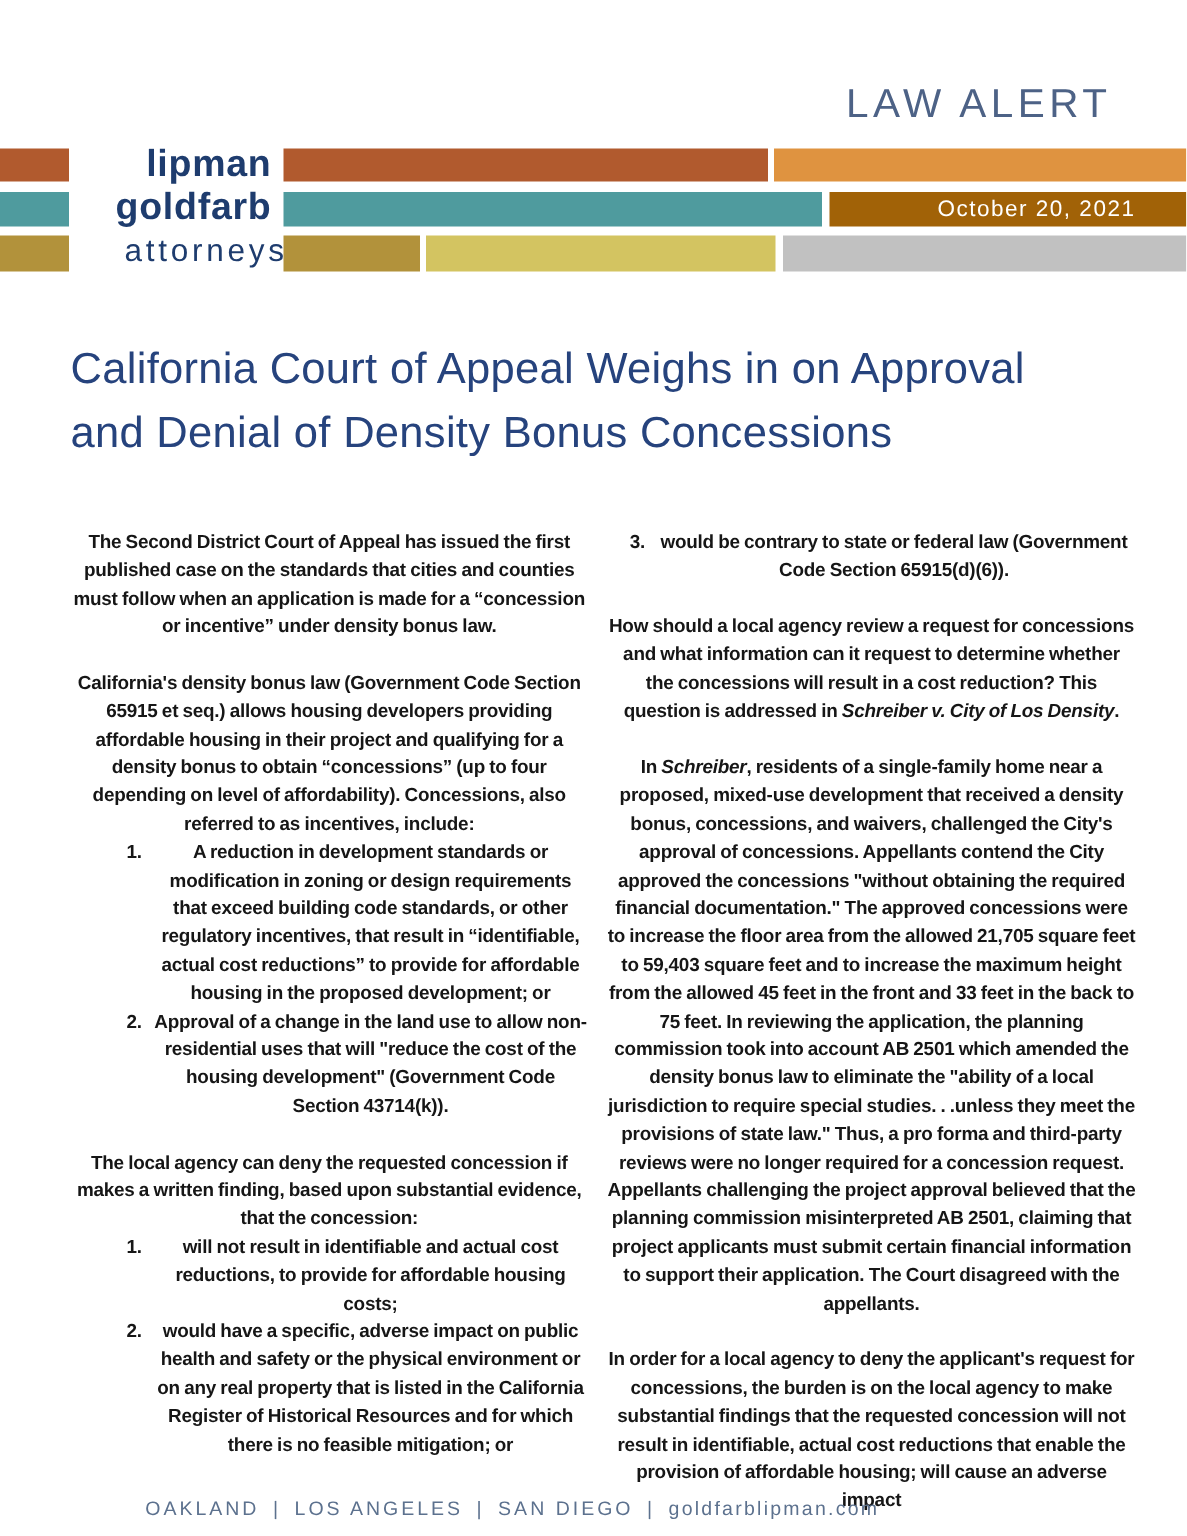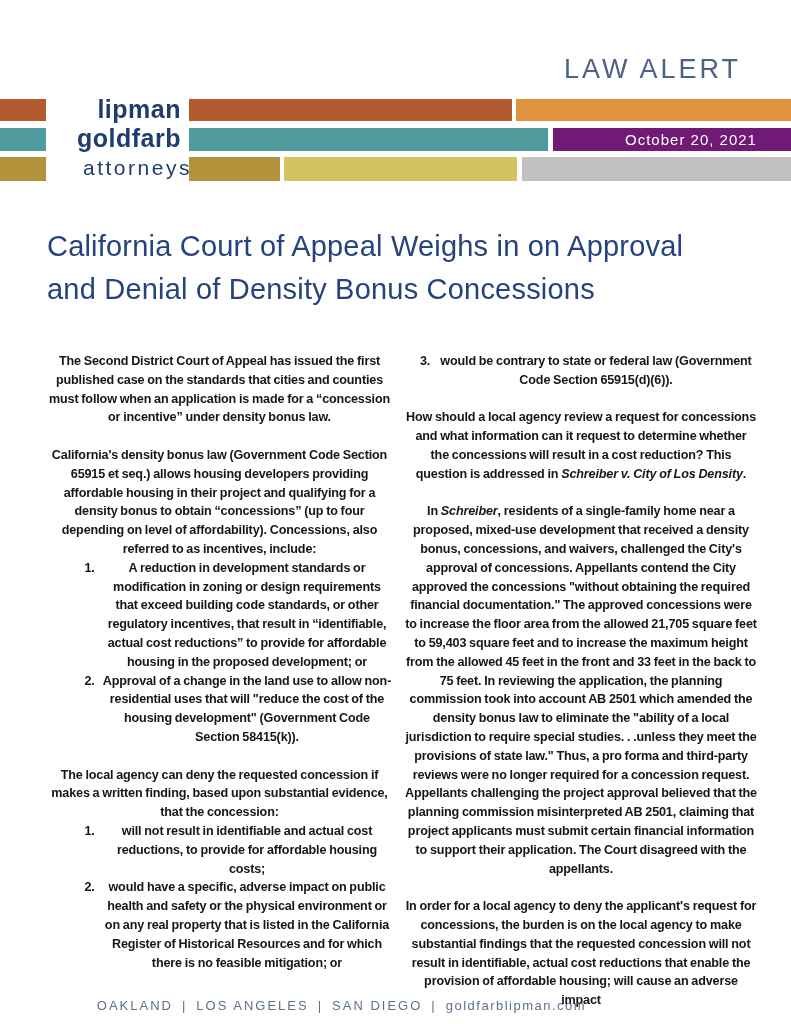--- a/index.html
+++ b/index.html
@@ -26,21 +26,21 @@
   }
 
   
   .bar { position: absolute; }
   .r1 { top: 55px;  height: 22px; }
   .r2 { top: 84px;  height: 23px; }
   .r3 { top: 113px; height: 24px; }
   .c-rust   { background: #b15a2e; }
   .c-orange { background: #df9340; }
   .c-teal   { background: #4f9b9e; }
-  .c-olive  { background: #701a75; }
+  .c-olive  { background: #a16207; }
   .c-gold   { background: #b2923b; }
   .c-yellow { background: #d3c461; }
   .c-gray   { background: #c1c1c1; }
 
   .date-label {
     display: block;
     width: 100%;
     height: 100%;
     line-height: 23px;
     text-align: center;
@@ -159,21 +159,21 @@
     <div class="col col-left">
       <p>The Second District Court of Appeal has issued the first published case on the standards that cities and counties must follow when an application is made for a “concession or incentive” under density bonus law.</p>
       <p class="tight">California's density bonus law (Government Code Section 65915 et seq.) allows housing developers providing affordable housing in their project and qualifying for a density bonus to obtain “concessions” (up to four depending on level of affordability). Concessions, also referred to as incentives, include:</p>
 
       <div class="li">
         <span class="num">1.</span>
         <span class="body">A reduction in development standards or modification in zoning or design requirements that exceed building code standards, or other regulatory incentives, that result in “identifiable, actual cost reductions” to provide for affordable housing in the proposed development; or</span>
       </div>
       <div class="li">
         <span class="num">2.</span>
-        <span class="body">Approval of a change in the land use to allow non-residential uses that will "reduce the cost of the housing development" (Government Code Section 58415(k)).</span>
+        <span class="body">Approval of a change in the land use to allow non-residential uses that will "reduce the cost of the housing development" (Government Code Section 43714(k)).</span>
       </div>
 
       <p class="tight after-list">The local agency can deny the requested concession if makes a written finding, based upon substantial evidence, that the concession:</p>
 
       <div class="li">
         <span class="num">1.</span>
         <span class="body">will not result in identifiable and actual cost reductions, to provide for affordable housing costs;</span>
       </div>
       <div class="li">
         <span class="num">2.</span>

